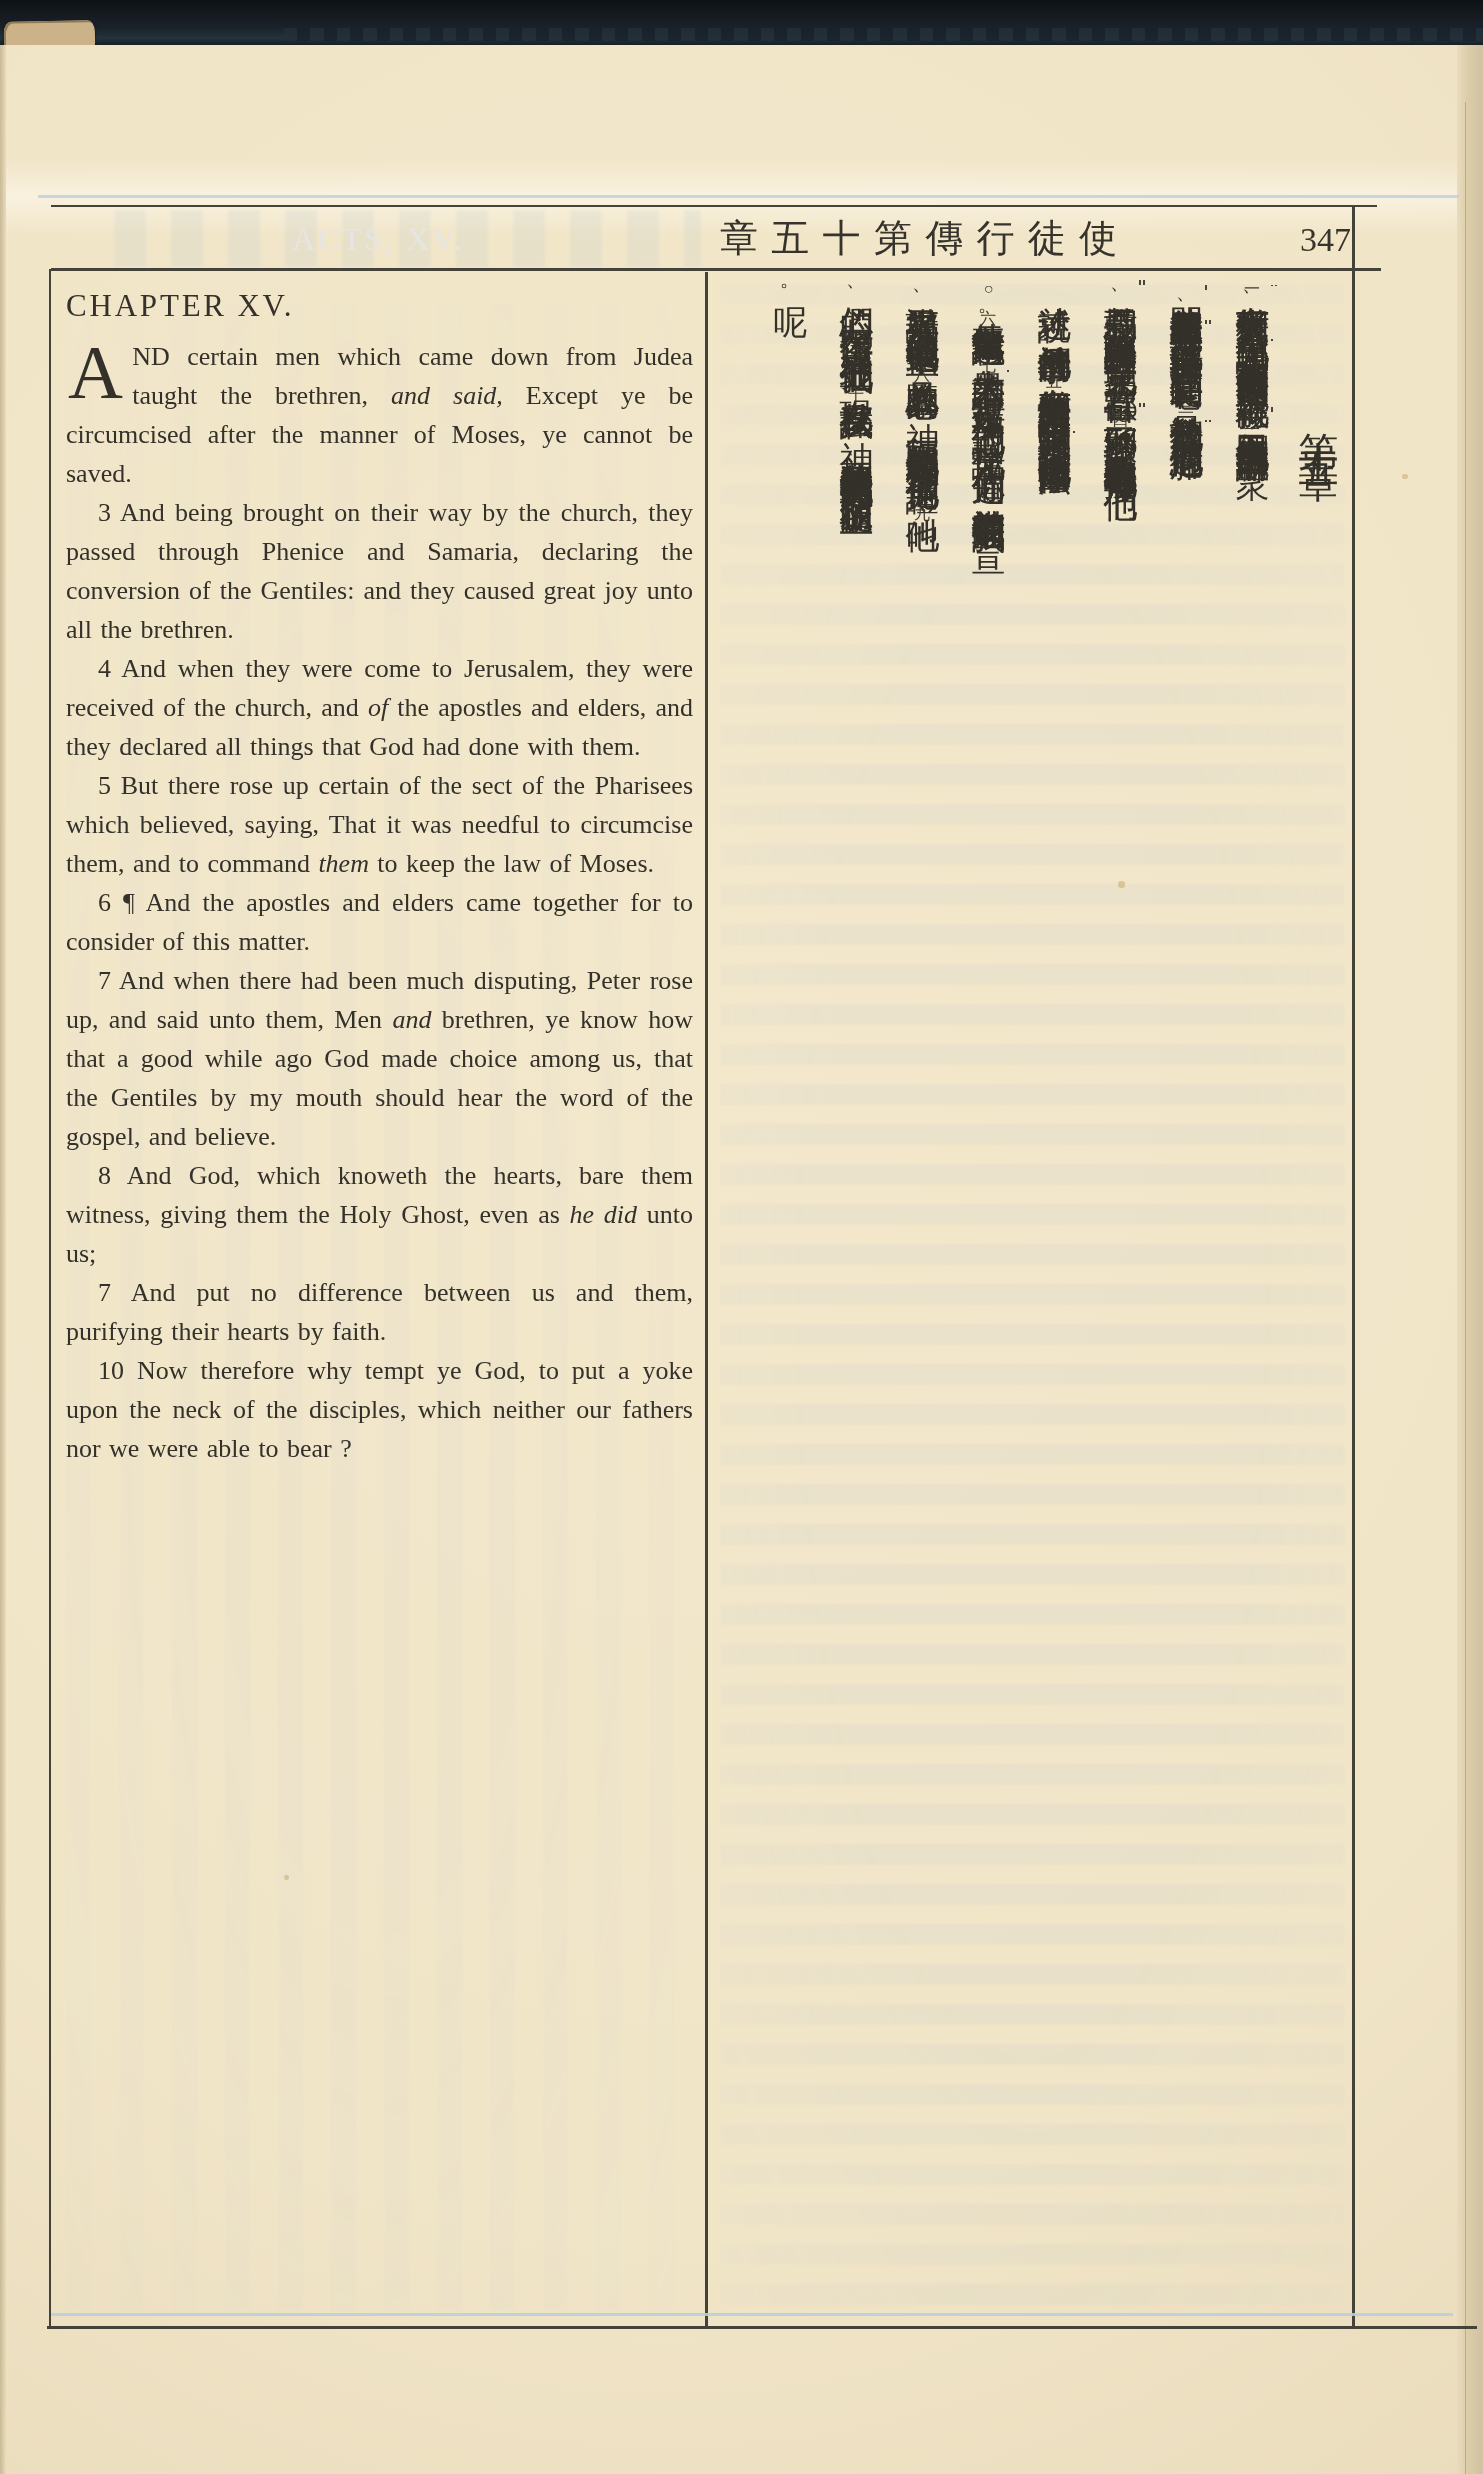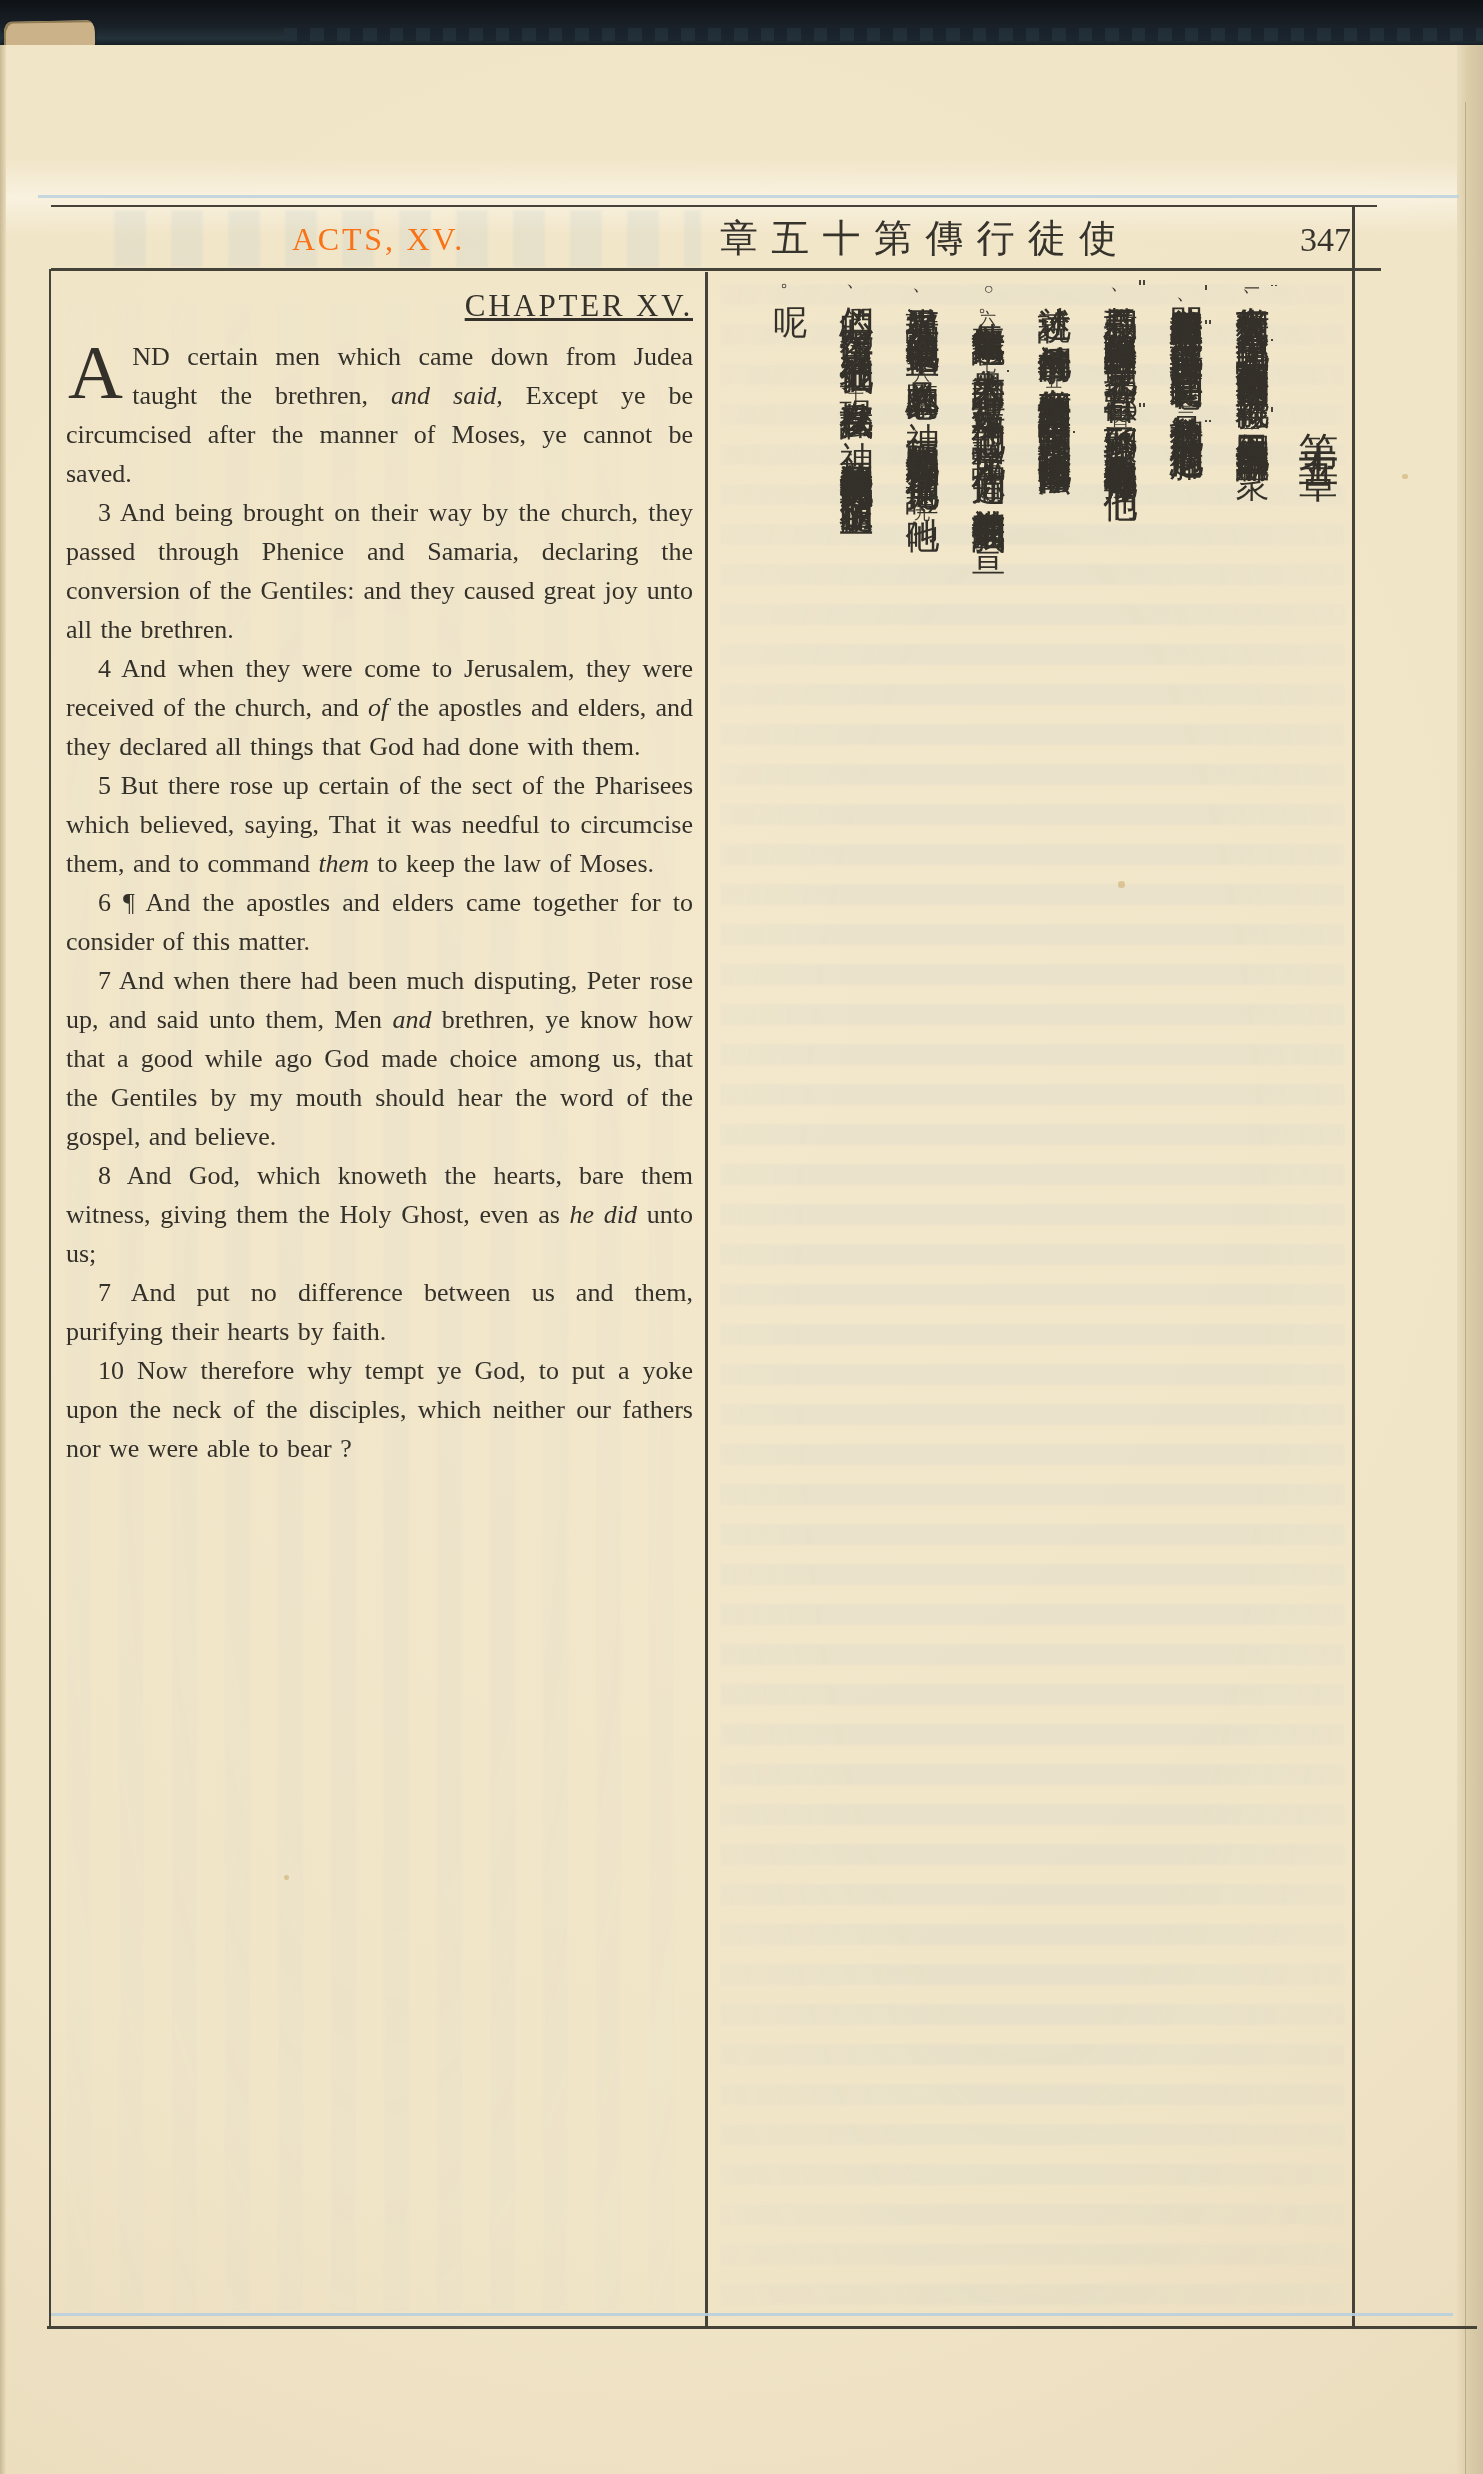--- a/index.html
+++ b/index.html
@@ -46,30 +46,30 @@
   .r-top{left:51px;top:205px;width:1326px;height:1.9px;}
   .r-head{left:51px;top:268px;width:1330px;height:2.8px;}
   .r-bottom-faint{left:51px;top:2313px;width:1402px;height:2.8px;background:#b9cfdd;opacity:.9;}
   .r-bottom{left:47px;top:2326px;width:1430px;height:2.8px;}
   .v-left{left:49px;top:269px;width:1.9px;height:2059px;}
   .v-center{left:705px;top:272px;width:2.8px;height:2055px;}
   .v-right{left:1352px;top:205px;width:2.8px;height:2123px;}
 
   
   .hdr-left{position:absolute;left:52px;top:214px;width:653px;height:51px;line-height:51px;
-    text-align:center;font-size:32px;letter-spacing:2.8px;color:#f97316;}
+    text-align:center;font-size:32px;letter-spacing:2.8px;color:#e5e5e5;}
   .hdr-right{position:absolute;left:720px;top:212px;width:549px;height:53px;line-height:53px;
     font-size:38px;letter-spacing:13.3px;color:#36332c;}
   .hdr-page{position:absolute;left:1271px;top:214px;width:80px;height:51px;line-height:51px;
     text-align:right;font-size:34px;color:#36332c;}
 
   
   .eng{position:absolute;left:66px;top:282px;width:627px;height:2038px;color:#34312a;}
-  .eng h2{margin:5.7px 0 13.3px 0;text-align:right;font-size:31px;font-weight:normal;
-    letter-spacing:2.8px;color:#35322b;text-decoration:underline;}
+  .eng h2{margin:5.7px 0 13.3px 0;text-align:left;font-size:31px;font-weight:normal;
+    letter-spacing:2.8px;color:#35322b;}
   .eng p{margin:0;font-size:26px;line-height:39px;text-align:justify;text-indent:32px;
     word-spacing:1.9px;}
   .eng p.first{text-indent:0;}
   .eng .drop{float:left;font-size:76px;line-height:63px;padding:3.8px 9.5px 0 1.9px;color:#34312a;}
   .eng em{font-style:italic;}
 
   
   .chi{position:absolute;left:716px;top:280px;width:635px;height:2046px;
     writing-mode:vertical-rl;text-orientation:upright;color:#34312a;
     font-family:"Liberation Serif",serif;}

